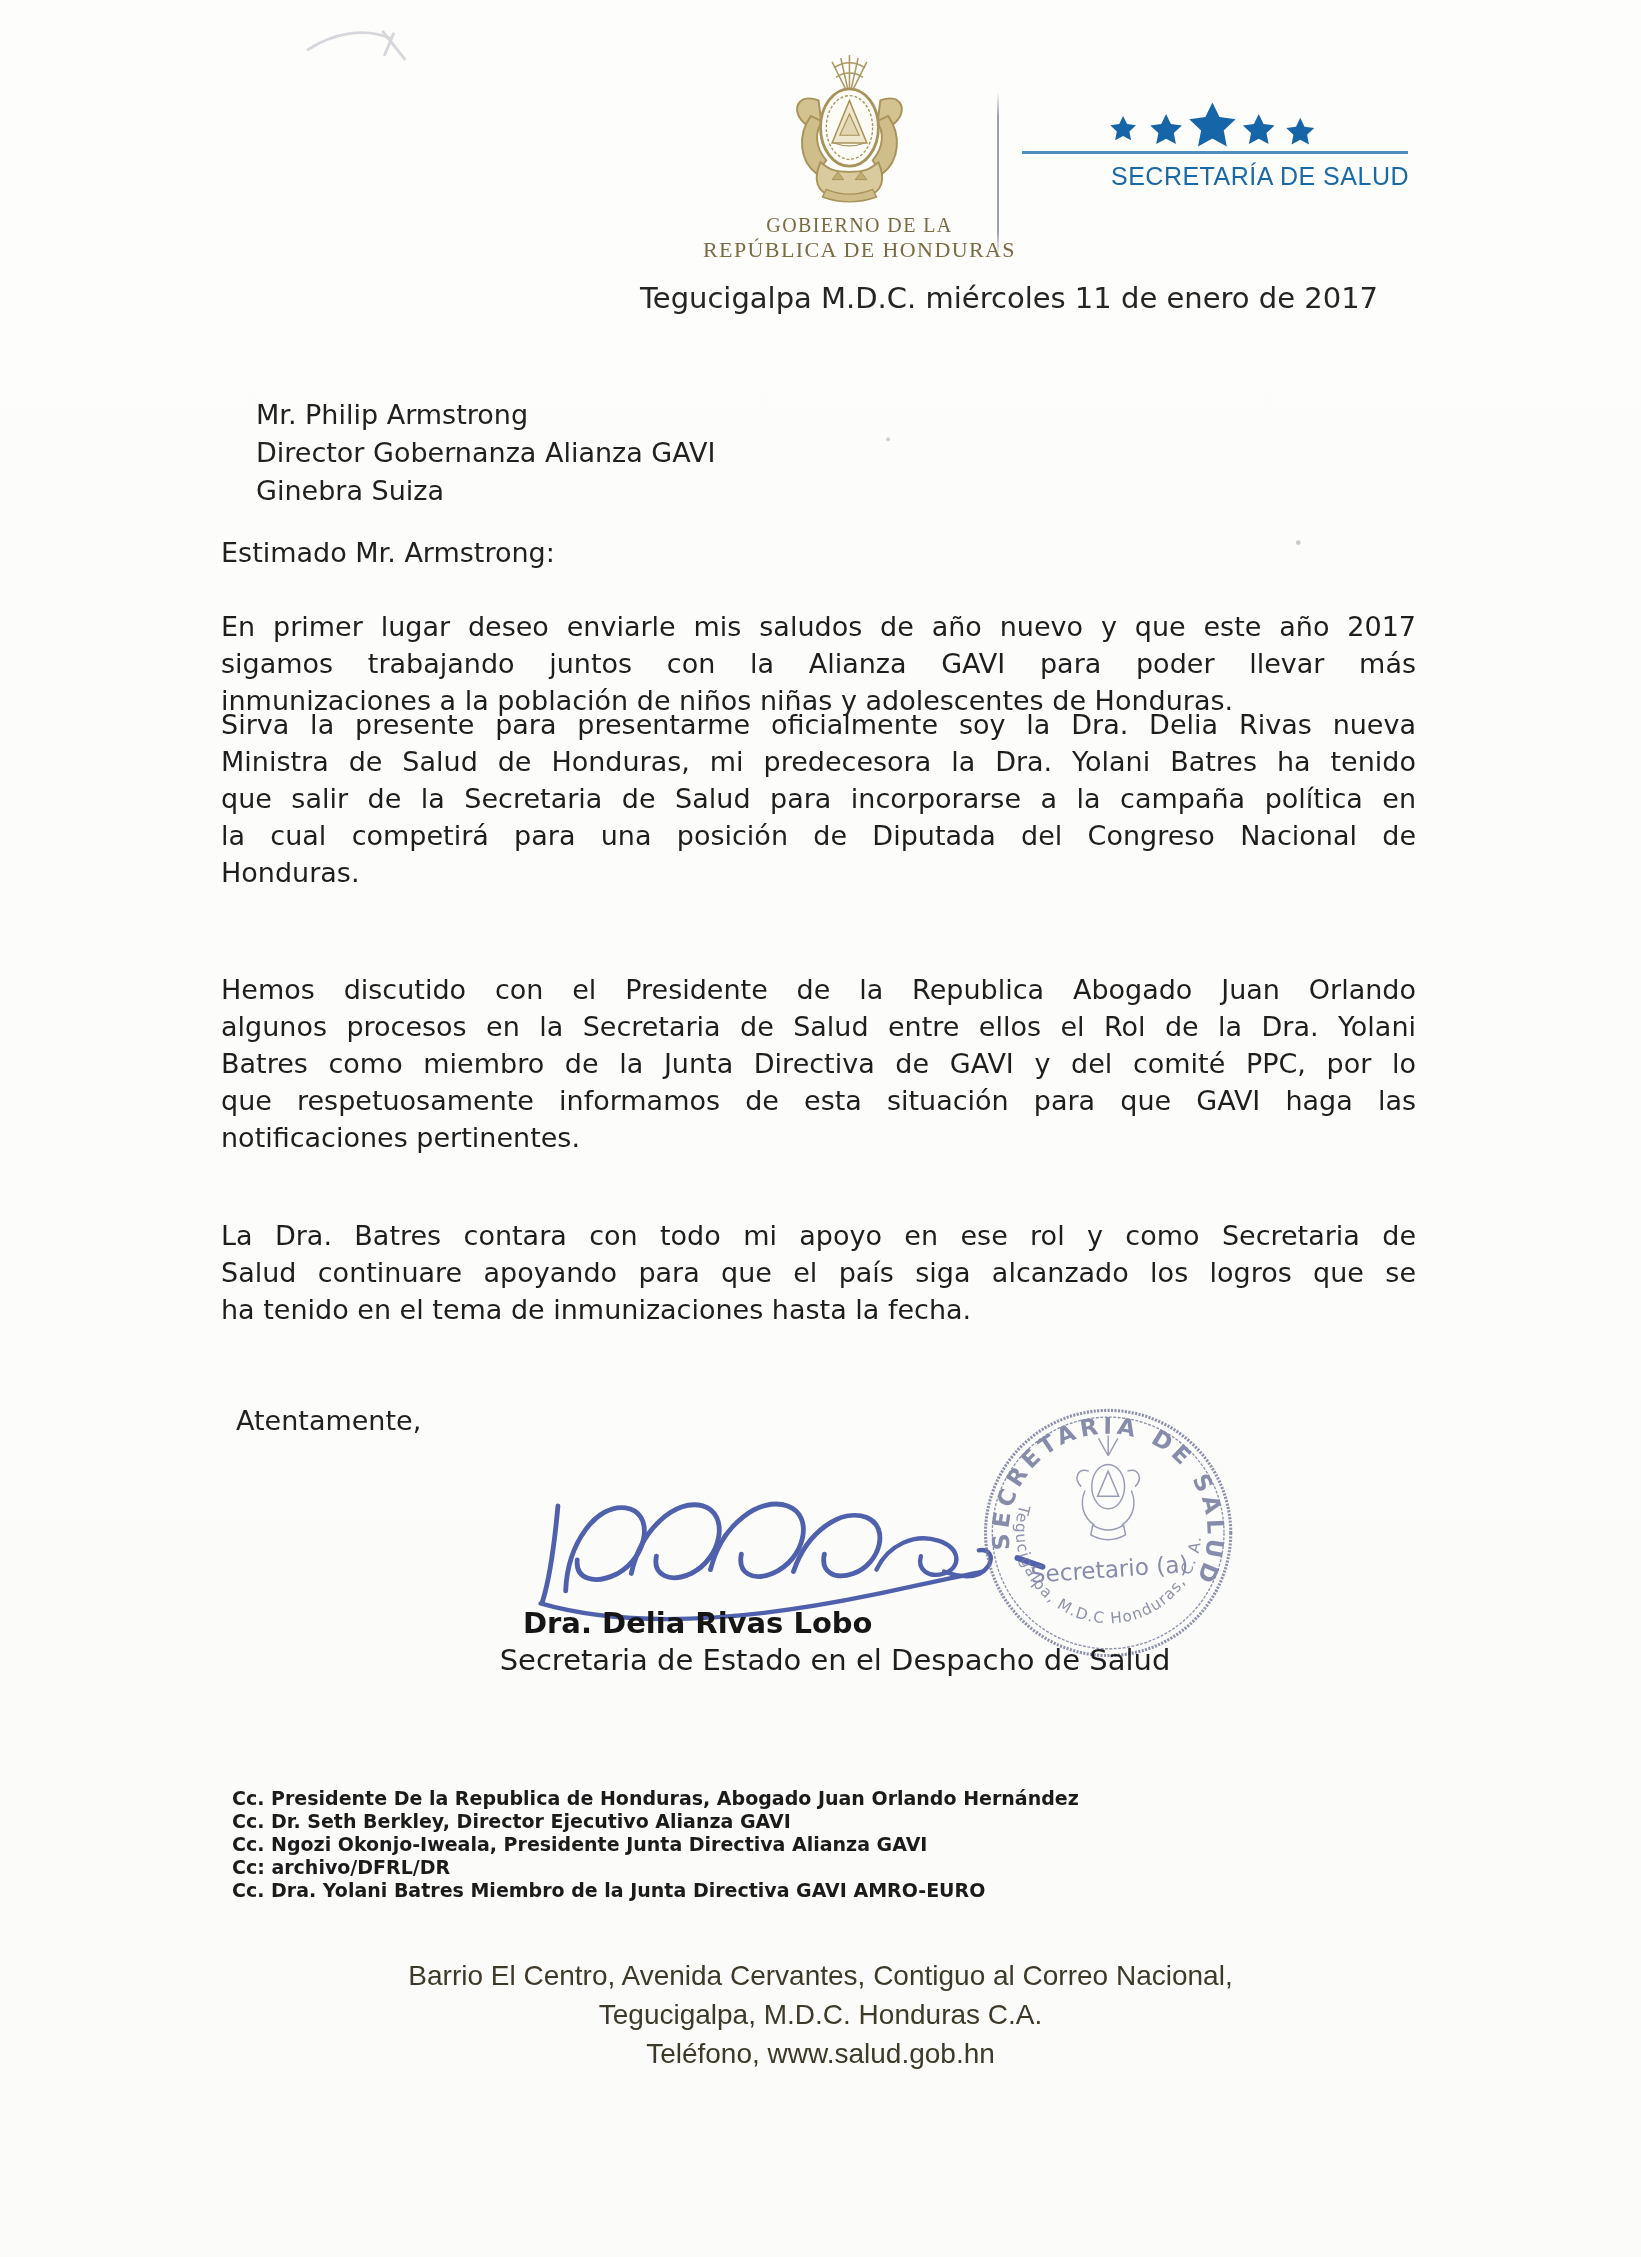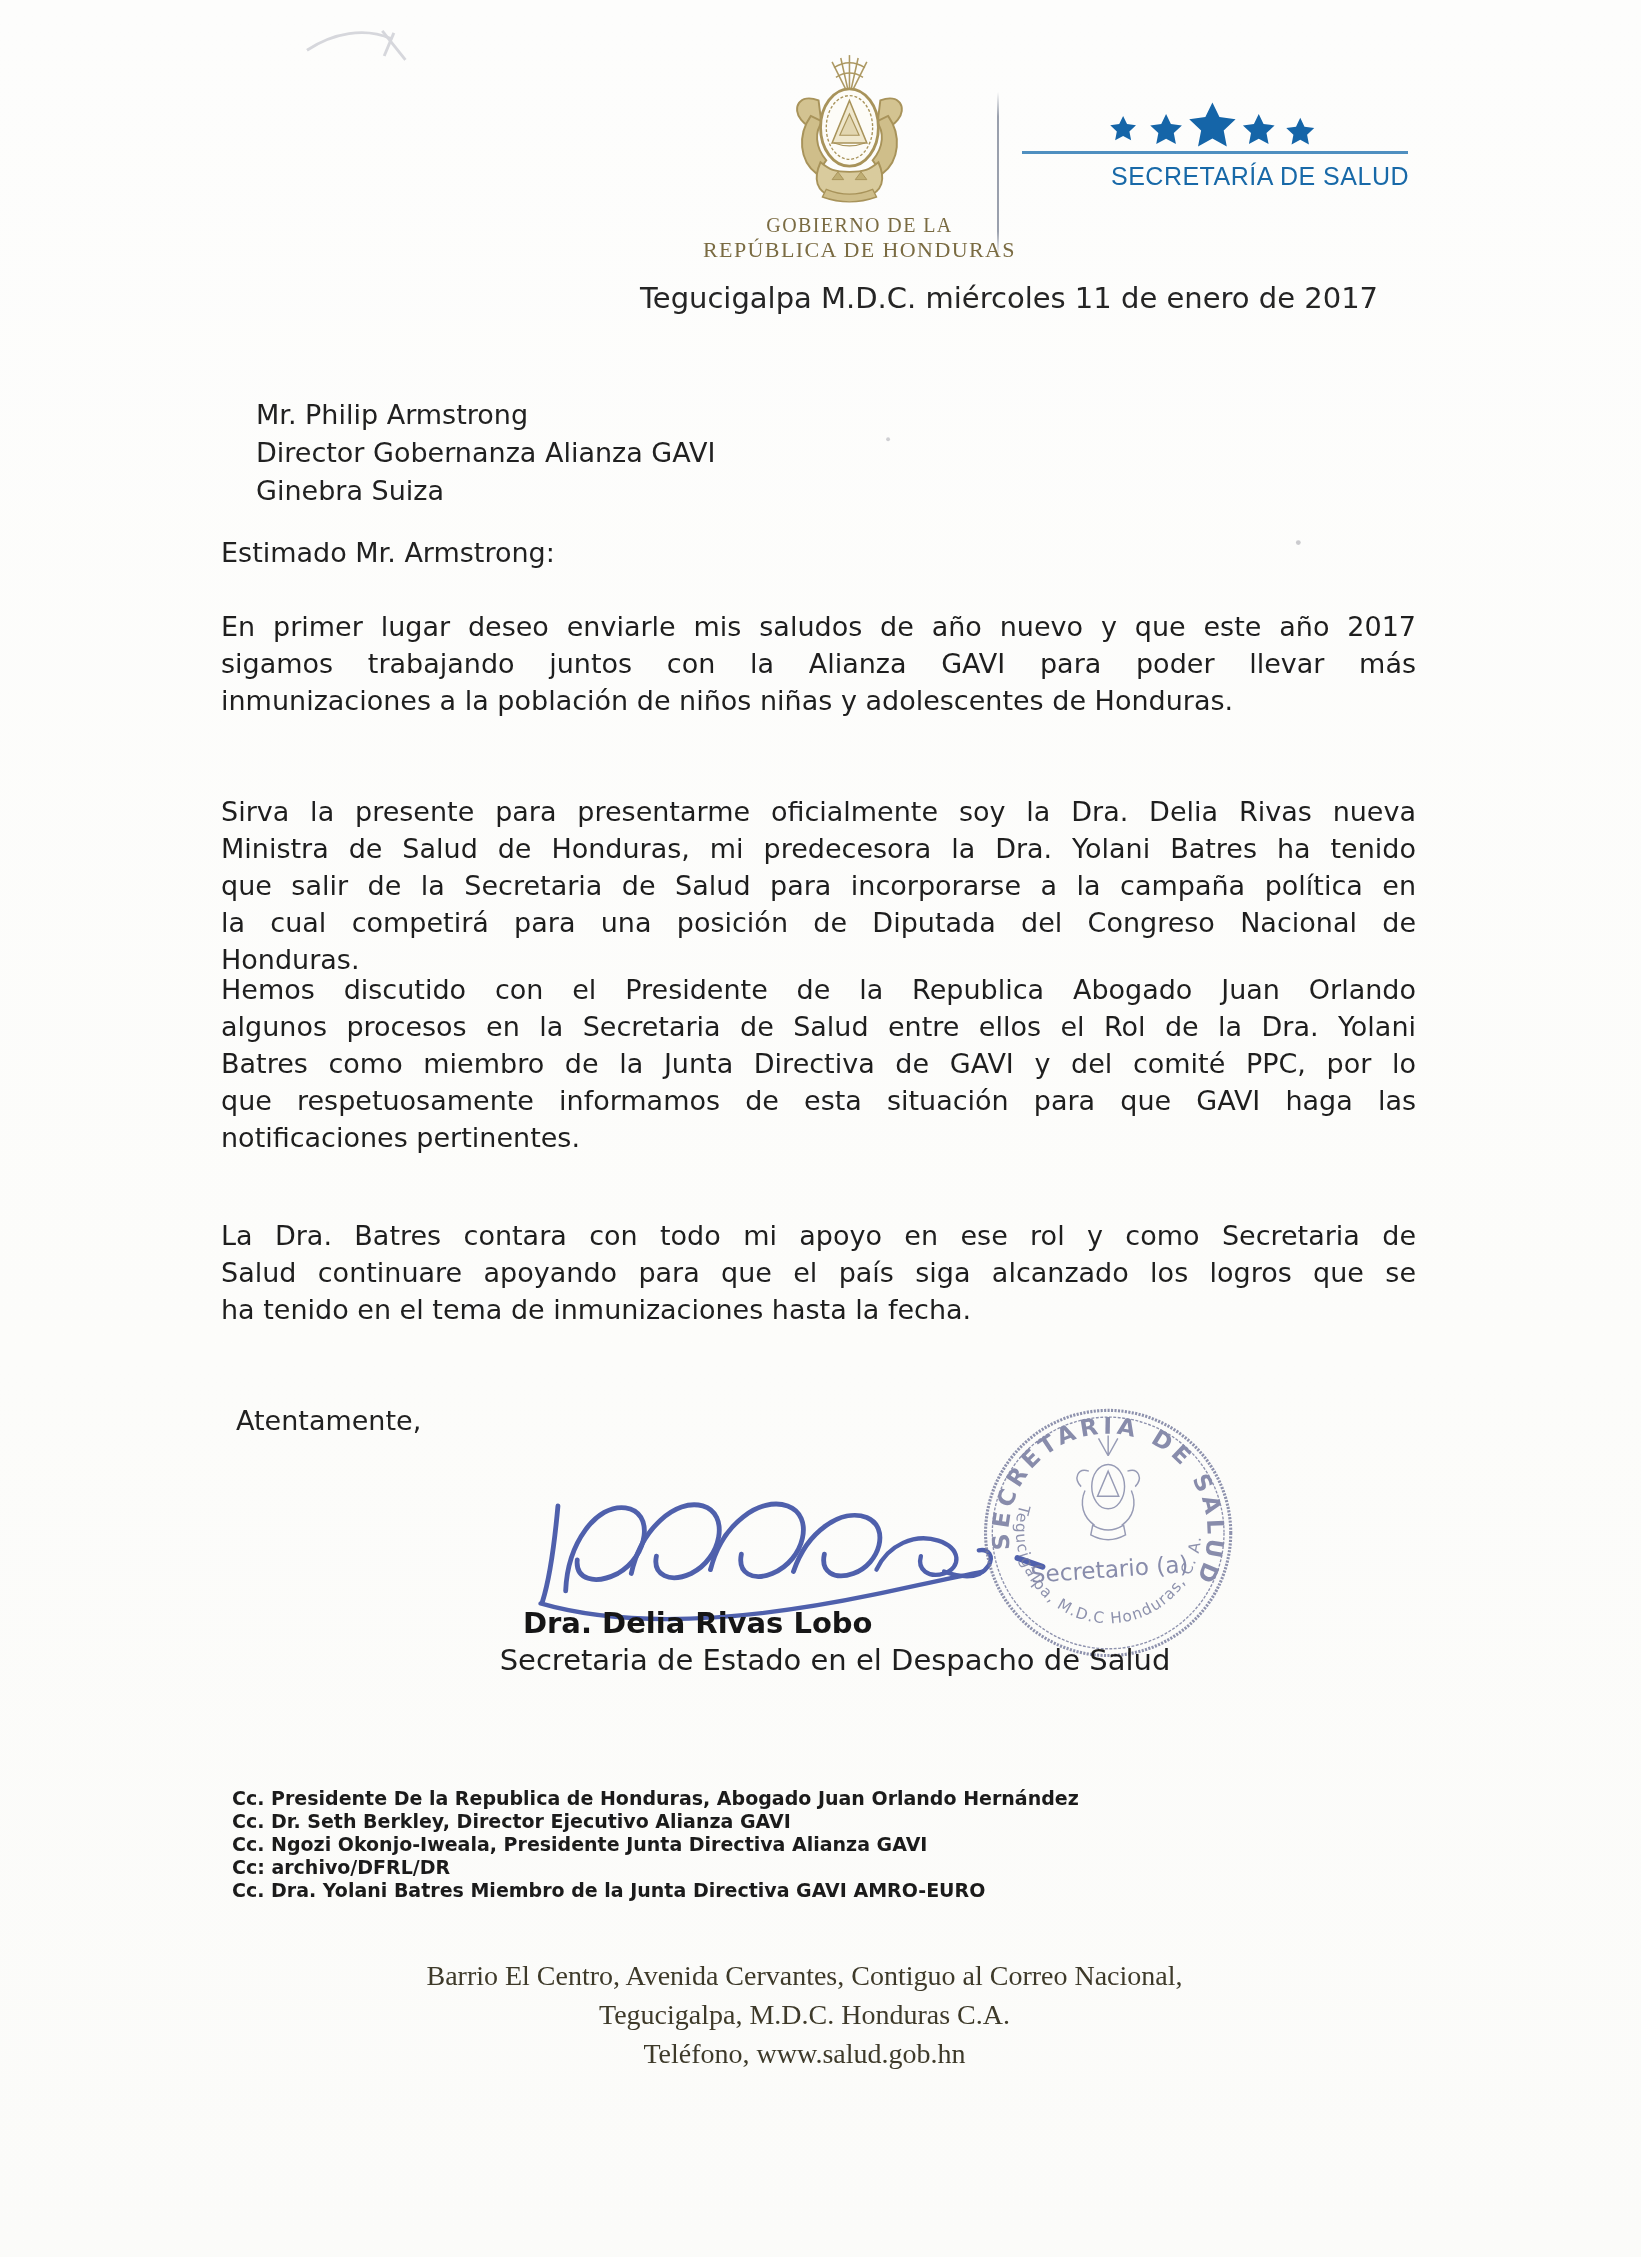--- a/index.html
+++ b/index.html
@@ -27,22 +27,22 @@
   .para{position:absolute;left:221px;width:1195px;font-size:27px;color:#1e1e1e;}
   .para .line{line-height:37px;text-align:justify;text-align-last:justify;white-space:normal;}
   .para .line.last-line{text-align-last:left;}
   .closing{position:absolute;left:221px;top:1405px;font-size:27px;margin-left:15px;}
   .signer-name{position:absolute;left:523px;top:1606px;width:483px;text-align:left;
     font-size:29px;font-weight:bold;color:#161616;}
   .signer-title{position:absolute;left:449px;top:1643px;width:772px;text-align:center;
     font-size:29px;color:#1e1e1e;}
   .cc-block{position:absolute;left:232px;top:1787px;font-size:19px;font-weight:bold;
     line-height:23px;color:#1b1b1b;}
-  .footer{position:absolute;left:317px;top:1956px;width:975px;text-align:center;
-    font-family:Liberation Serif, serif;font-size:28px;line-height:39px;color:#3e3a2a;}
+  .footer{position:absolute;left:333px;top:1956px;width:975px;text-align:center;
+    font-family:Liberation Sans, sans-serif;font-size:28px;line-height:39px;color:#3e3a2a;}
   svg text{font-family:"DejaVu Sans","Liberation Sans",sans-serif;}
   .overlay{position:absolute;left:0;top:0;pointer-events:none;}
 </style>
 </head>
 <body>
 
 <div class="sheet">
 
   <svg class="overlay" width="1641" height="2257" viewBox="0 0 1700 2338">
 
@@ -150,21 +150,21 @@
       <div class="r-line last-line">Ginebra Suiza</div>
     </div>
 
   <div class="salutation">Estimado Mr. Armstrong:</div>
 
   <div class="para" style="top:608px">
       <div class="line">En primer lugar deseo enviarle mis saludos de año nuevo y que este año 2017</div>
       <div class="line">sigamos trabajando juntos con la Alianza GAVI para poder llevar más</div>
       <div class="line last-line">inmunizaciones a la población de niños niñas y adolescentes de Honduras.</div>
     </div>
-  <div class="para" style="top:793px">
+  <div class="para" style="top:706px">
       <div class="line">Sirva la presente para presentarme oficialmente soy la Dra. Delia Rivas nueva</div>
       <div class="line">Ministra de Salud de Honduras, mi predecesora la Dra. Yolani Batres ha tenido</div>
       <div class="line">que salir de la Secretaria de Salud para incorporarse a la campaña política en</div>
       <div class="line">la cual competirá para una posición de Diputada del Congreso Nacional de</div>
       <div class="line last-line">Honduras.</div>
     </div>
   <div class="para" style="top:971px">
       <div class="line">Hemos discutido con el Presidente de la Republica Abogado Juan Orlando</div>
       <div class="line">algunos procesos en la Secretaria de Salud entre ellos el Rol de la Dra. Yolani</div>
       <div class="line">Batres como miembro de la Junta Directiva de GAVI y del comité PPC, por lo</div>

